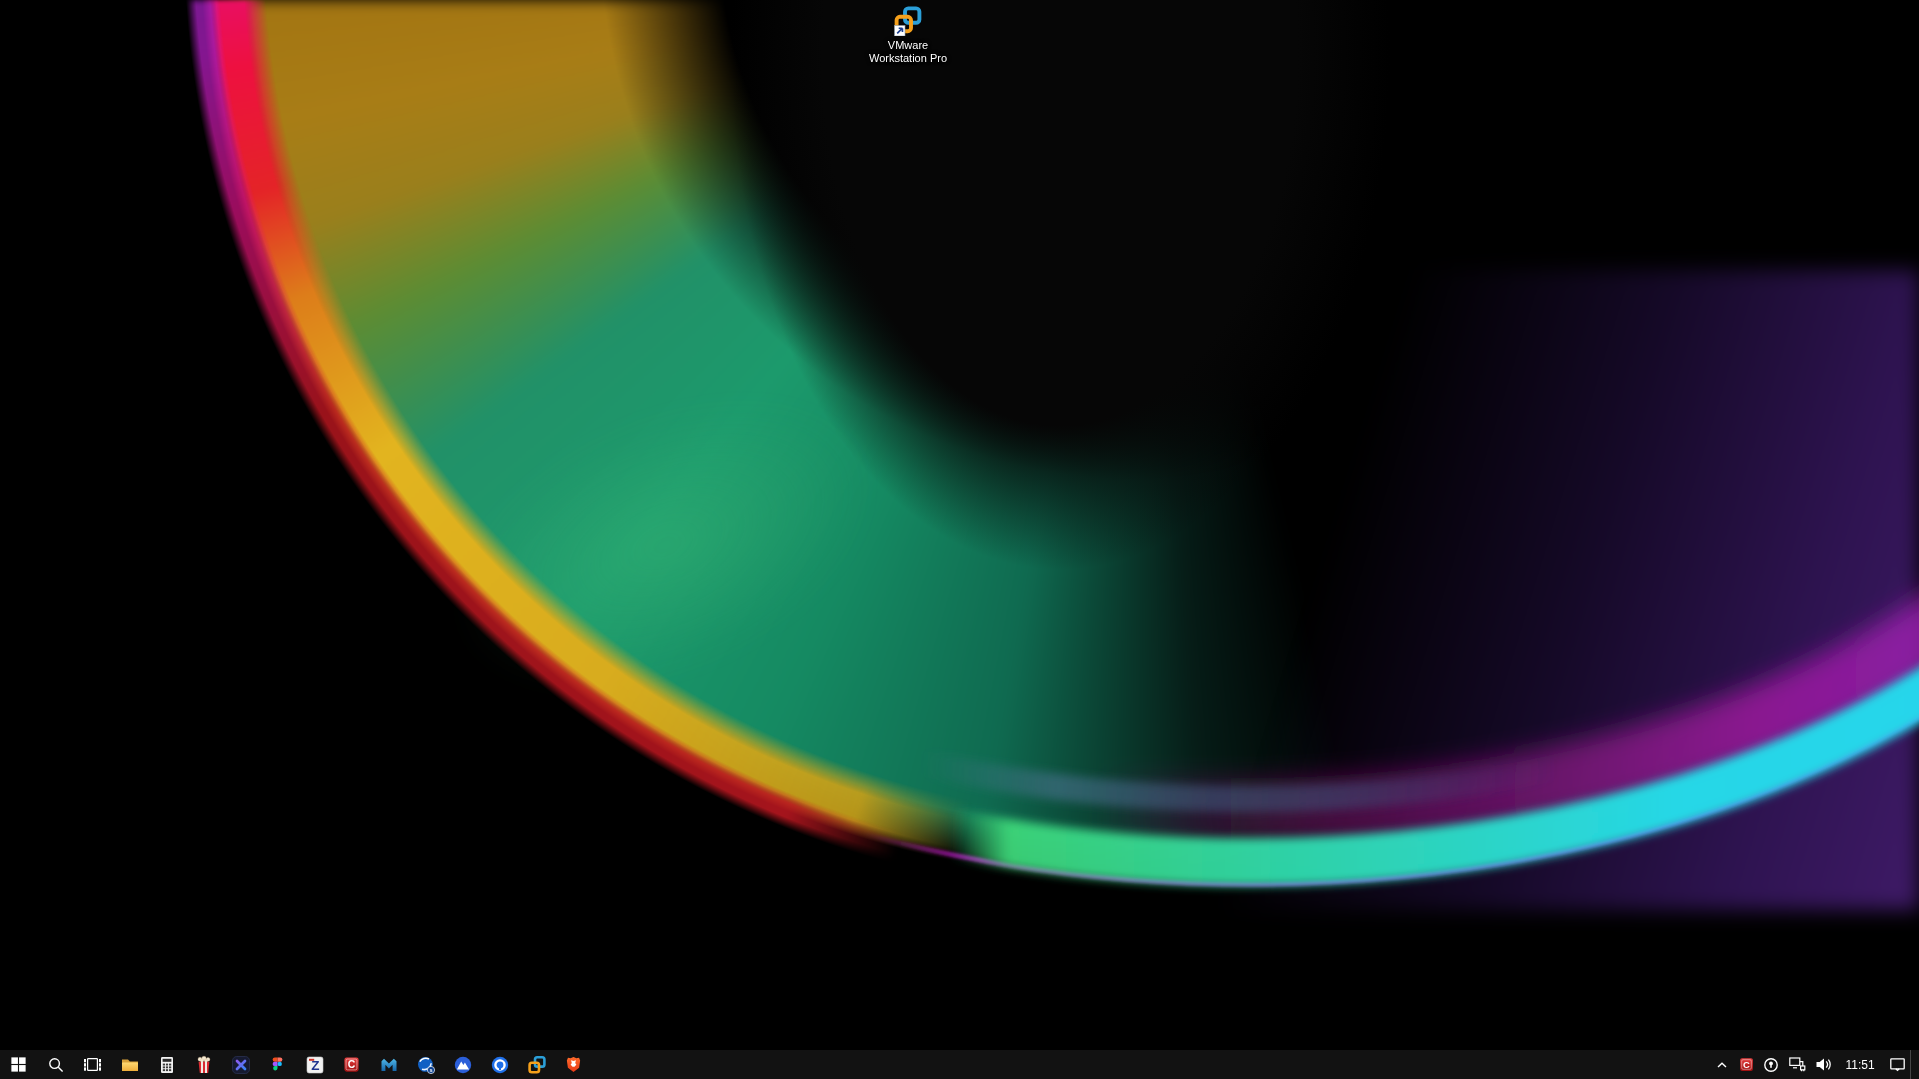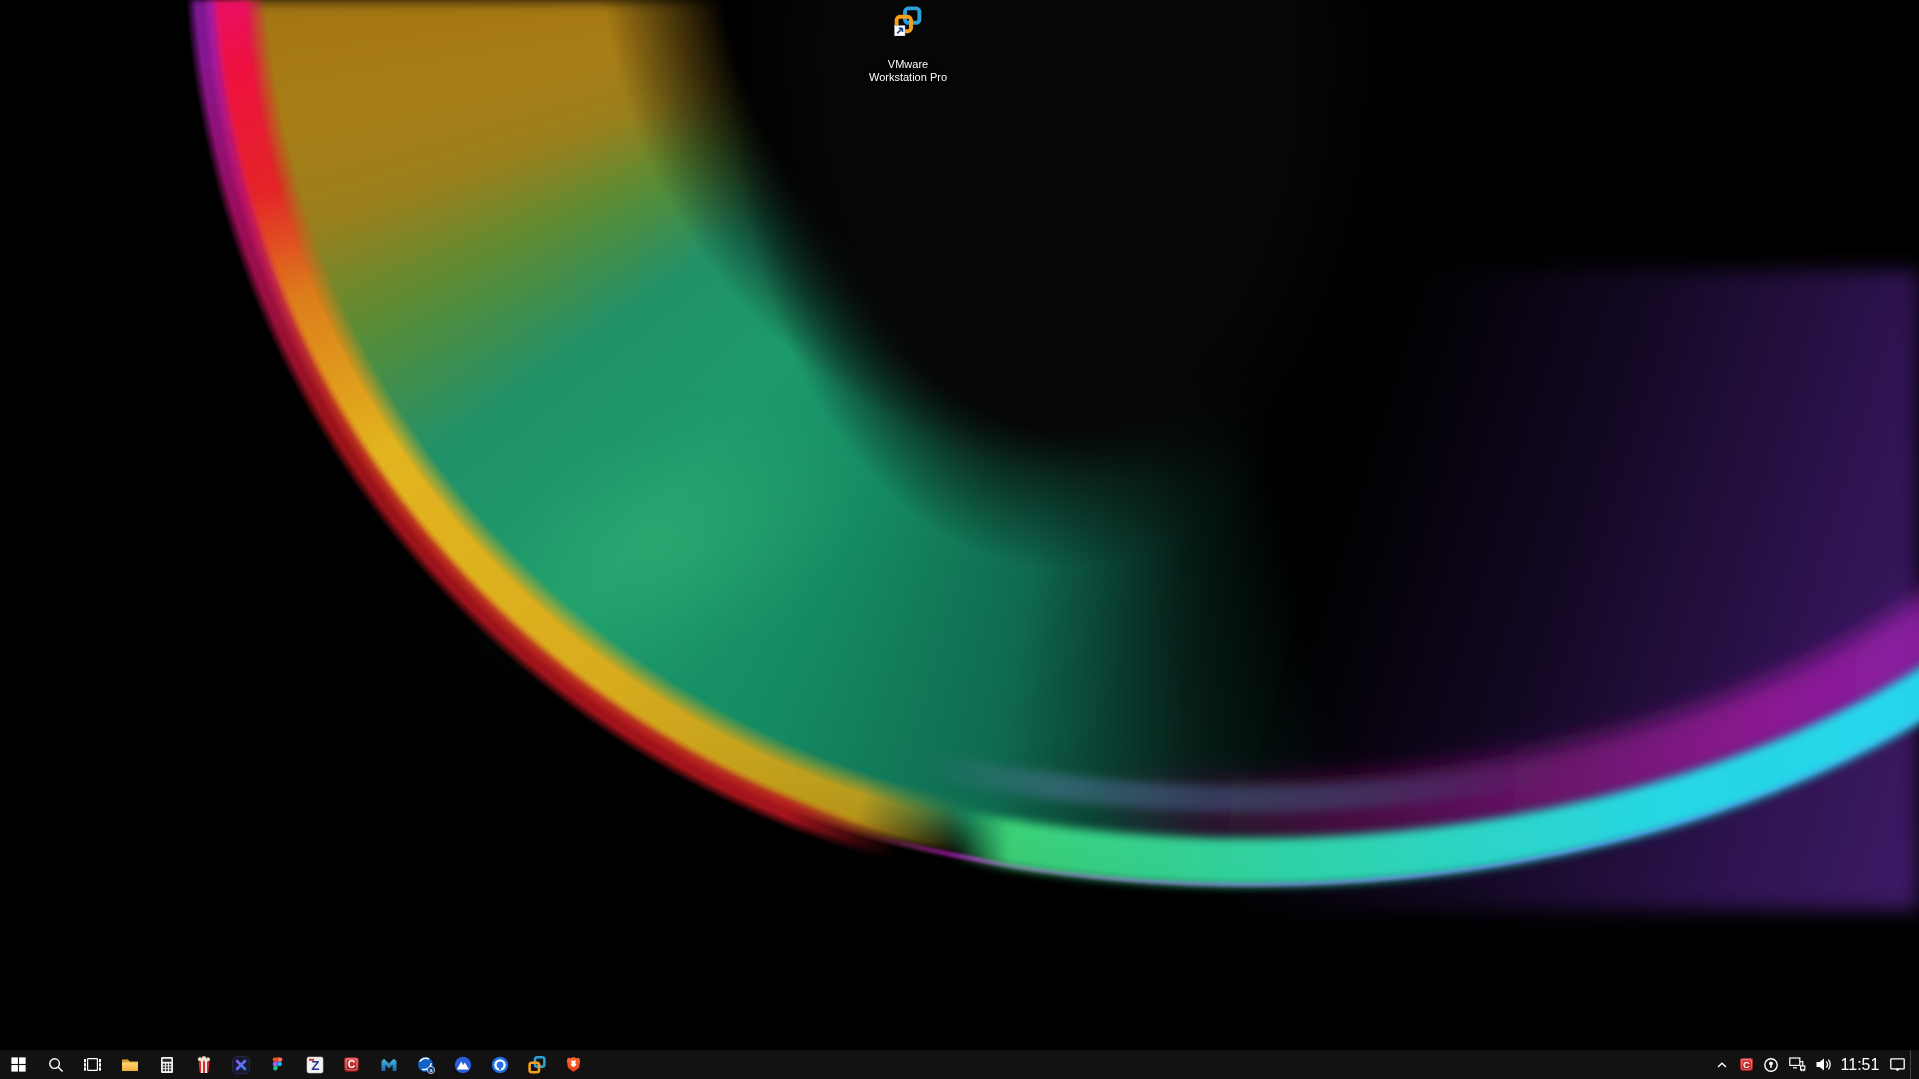--- a/index.html
+++ b/index.html
@@ -48,34 +48,34 @@
   }
   .wp-purple{
     position:absolute;left:900px;top:270px;width:1019px;height:640px;
     background:linear-gradient(107deg, rgba(80,30,140,0) 42%, rgba(70,30,130,0.30) 64%,
       rgba(100,42,175,0.46) 84%, rgba(125,52,205,0.5) 100%);
     filter:blur(10px);
   }
   .wp-svg{position:absolute;inset:0;}
   
   .desktop-icon{position:absolute;left:858px;top:6px;width:100px;display:flex;
-    flex-direction:column;align-items:center;cursor:default;gap:19px;}
+    flex-direction:column;align-items:center;cursor:default;}
   .di-img{width:30px;height:30px;position:relative;}
   .di-label{margin-top:3px;font-size:11px;line-height:1.2;color:#fff;text-align:center;
     text-shadow:1px 1px 2px #000,0 0 4px #000;}
   
   .taskbar{position:absolute;left:0;bottom:0;width:1919px;height:29px;background:#121212;
     display:flex;align-items:center;justify-content:space-between;z-index:5;}
   .tb-left{display:flex;height:100%;}
   .tb-btn{width:37px;height:29px;display:flex;align-items:center;justify-content:center;cursor:pointer;}
   .tb-right{display:flex;height:100%;align-items:center;}
   .tray-btn{height:29px;display:flex;align-items:center;justify-content:center;cursor:pointer;}
   .w26{width:26px;} .w24{width:24px;}
   .clock{width:48px;height:29px;display:flex;align-items:center;justify-content:center;
-    color:#fff;font-size:16px;cursor:pointer;}
+    color:#fff;font-size:12px;cursor:pointer;}
   .show-desktop{width:8px;height:29px;border-left:1px solid rgba(255,255,255,0.22);cursor:pointer;}
   .ico{display:flex;align-items:center;justify-content:center;}
 </style>
 </head>
 <body>
 
 <div class="screen">
 
   <div class="wp">
     <div class="wp-layer wp-ring-body"></div>

